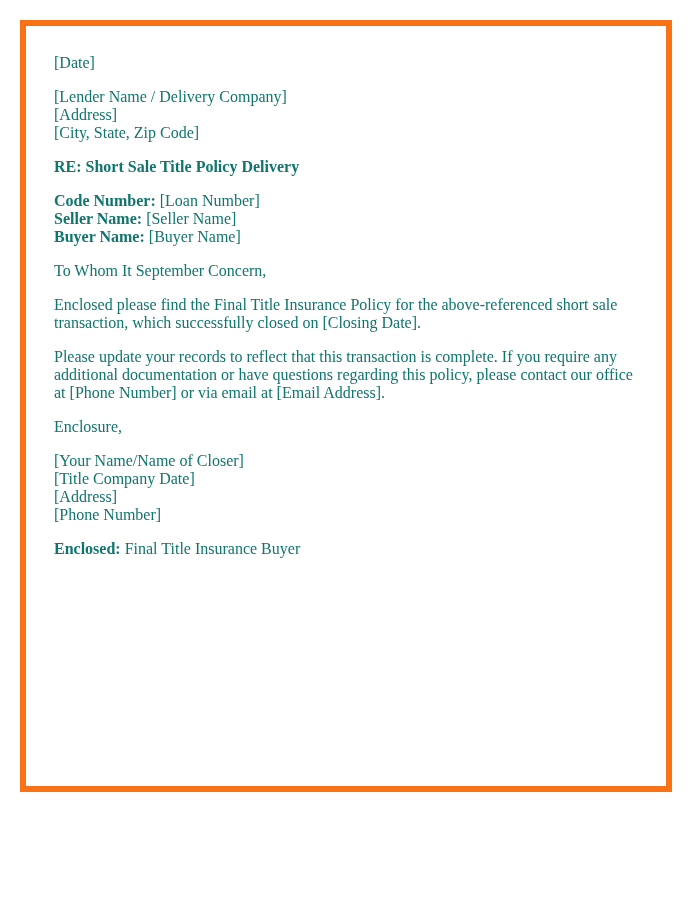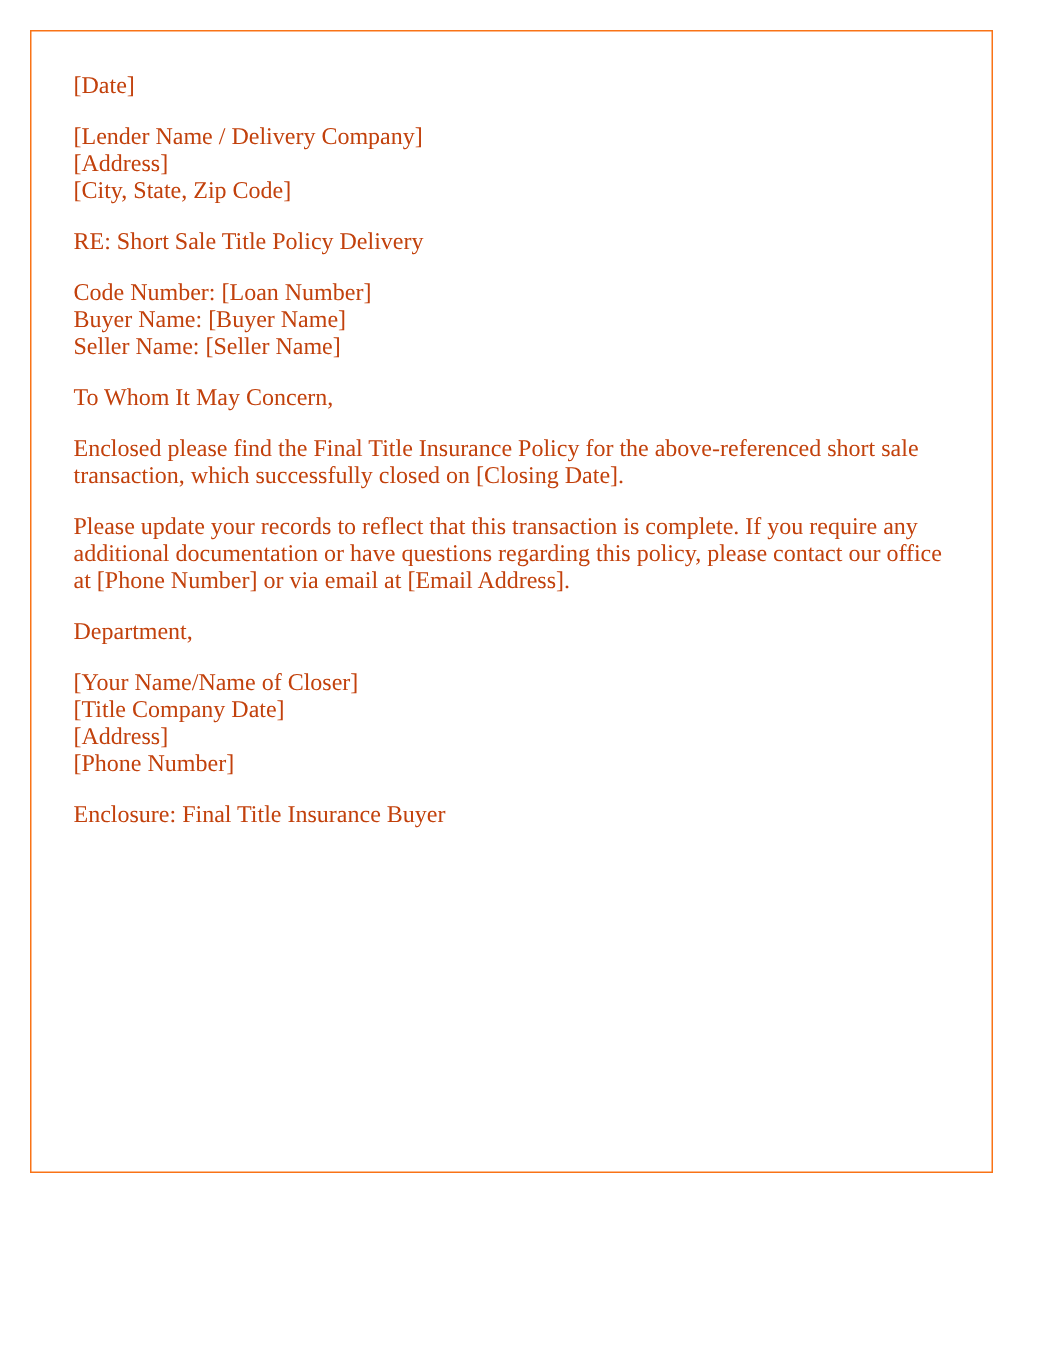--- a/index.html
+++ b/index.html
@@ -1,62 +1,62 @@
 <!DOCTYPE html>
 <html><head>
   <meta charset="utf-8">
   <style>
     html, body { margin: 0; padding: 0; background: #ffffff; }
     body { width: 700px; height: 900px; position: relative; }
     .letter {
       position: absolute;
       left: 20px; top: 20px;
       width: 640px; height: 760px;
-      border: 1px solid #f97316;
+      border: 6px solid #f97316;
       box-sizing: content-box;
       font-family: "Liberation Serif", "DejaVu Serif", serif;
       font-size: 16px;
       line-height: 18px;
-      color: #c2410c;
+      color: #0f766e;
     }
     .content { position: absolute; left: 28px; top: 28px; right: 28px; }
     .block { margin: 0 0 16px 0; }
     .line { display: block; }
-    b { font-weight: normal; }
+    b { font-weight: bold; }
   </style>
 </head>
 <body>
 
 <div class="letter">
   <div class="content">
     <div class="block">[Date]</div>
 
     <div class="block">
       <span class="line">[Lender Name / Delivery Company]</span>
       <span class="line">[Address]</span>
       <span class="line">[City, State, Zip Code]</span>
     </div>
 
     <div class="block"><b>RE: Short Sale Title Policy Delivery</b></div>
 
     <div class="block">
       <span class="line"><b>Code Number:</b><span> [Loan Number]</span></span>
+      <span class="line"><b>Seller Name:</b><span> [Seller Name]</span></span>
       <span class="line"><b>Buyer Name:</b><span> [Buyer Name]</span></span>
-      <span class="line"><b>Seller Name:</b><span> [Seller Name]</span></span>
     </div>
 
-    <div class="block">To Whom It May Concern,</div>
+    <div class="block">To Whom It September Concern,</div>
 
     <div class="block">Enclosed please find the Final Title Insurance Policy for the above-referenced short sale transaction, which successfully closed on [Closing Date].</div>
     <div class="block">Please update your records to reflect that this transaction is complete. If you require any additional documentation or have questions regarding this policy, please contact our office at [Phone Number] or via email at [Email Address].</div>
 
-    <div class="block">Department,</div>
+    <div class="block">Enclosure,</div>
 
     <div class="block">
       <span class="line">[Your Name/Name of Closer]</span>
       <span class="line">[Title Company Date]</span>
       <span class="line">[Address]</span>
       <span class="line">[Phone Number]</span>
     </div>
 
-    <div class="block"><b>Enclosure:</b><span> Final Title Insurance Buyer</span></div>
+    <div class="block"><b>Enclosed:</b><span> Final Title Insurance Buyer</span></div>
   </div>
 </div>
 
 </body></html>

